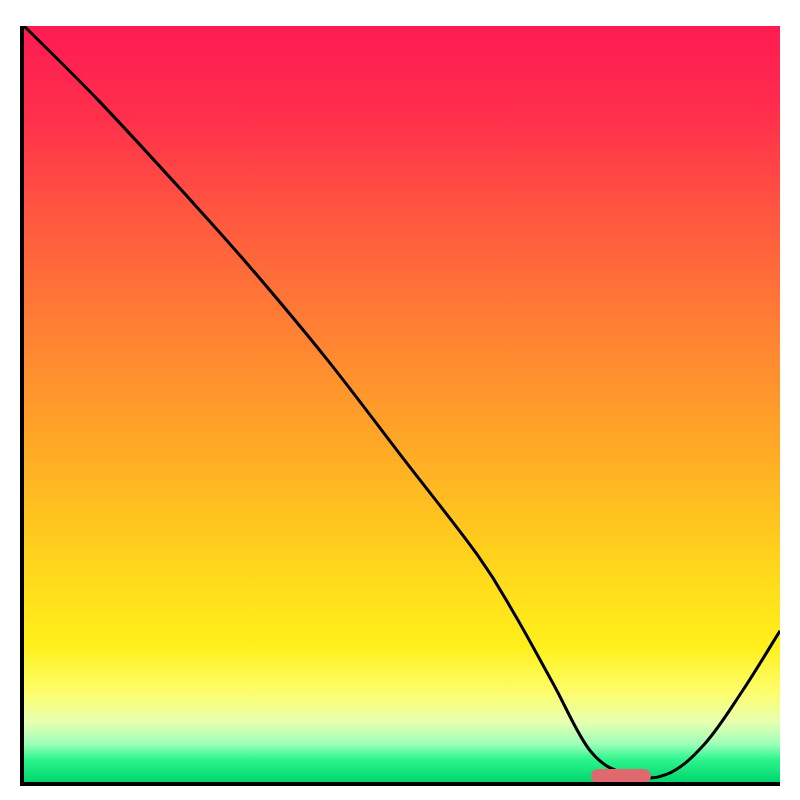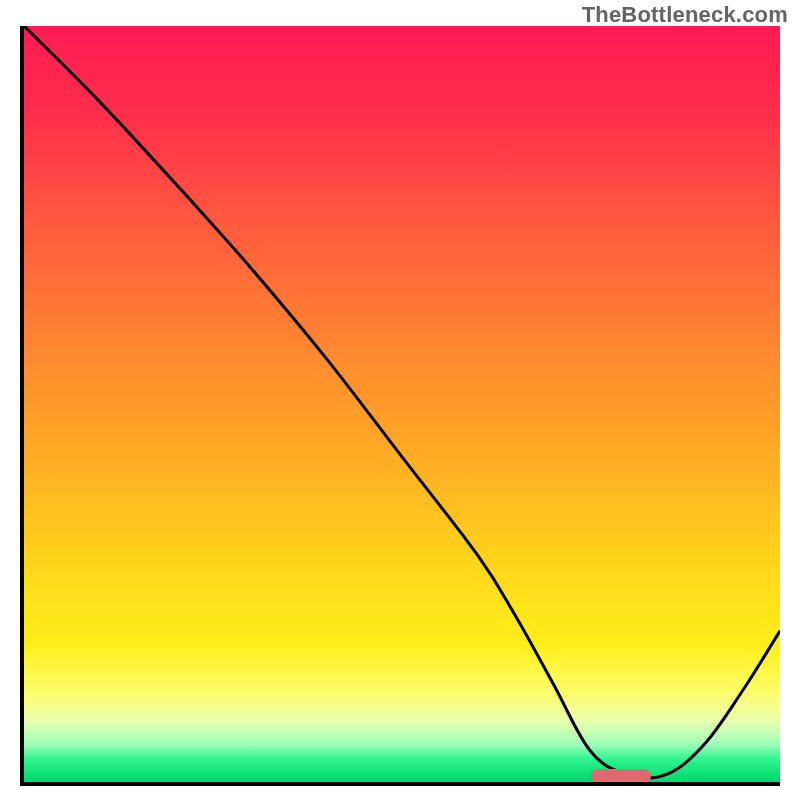--- a/index.html
+++ b/index.html
@@ -65,21 +65,20 @@
     height: 14px;
     border-radius: 7px;
     background: #e0696f;
   }
 </style>
 </head>
 <body>
 
 <div class="container">
 
-  <div class="watermark">TheBottleneck.com</div>
 
   <div class="plot-frame">
     <div class="gradient-bg"></div>
 
     <svg class="curve" viewBox="0 0 756 756" preserveAspectRatio="none">
       <path id="curve-path" fill="none" stroke="#000" stroke-width="3" d="M 0,0 C 13.608,13.608000000000004 45.66240000000001,44.30160000000002 75.60000000000001,75.60000000000002 C 105.5376,106.89840000000002 139.10399999999998,143.94240000000002 166.32,173.88 C 193.536,203.81759999999997 202.30559999999997,213.34319999999997 226.79999999999998,241.91999999999996 C 251.2944,270.49679999999995 275.184,298.62 302.40000000000003,332.64 C 329.61600000000004,366.65999999999997 350.784,395.5392 378,430.92 C 405.216,466.30080000000004 433.188,500.62320000000005 453.59999999999997,529.2 C 474.01199999999994,557.7768000000001 477.79200000000003,566.5464000000001 491.40000000000003,589.6800000000001 C 505.00800000000004,612.8136000000001 515.592,633.2256 529.1999999999999,657.72 C 542.8079999999999,682.2144000000001 553.3919999999999,709.4304 567,725.76 C 580.6080000000001,742.0896 591.192,744.3576 604.8000000000001,748.44 C 618.4080000000001,752.5224000000001 628.9920000000001,753.8832000000001 642.6,748.44 C 656.208,742.9968 666.792,733.1688 680.4,718.2 C 694.0079999999999,703.2312000000001 704.5919999999999,685.692 718.1999999999999,665.28 C 731.808,644.8679999999999 749.196,615.6863999999999 756,604.8"></path>
     </svg>
 
     <div id="marker" class="marker" style="left: 567px; width: 60.48px; top: 742.952px; background: rgb(224, 105, 111);"></div>
   </div>

